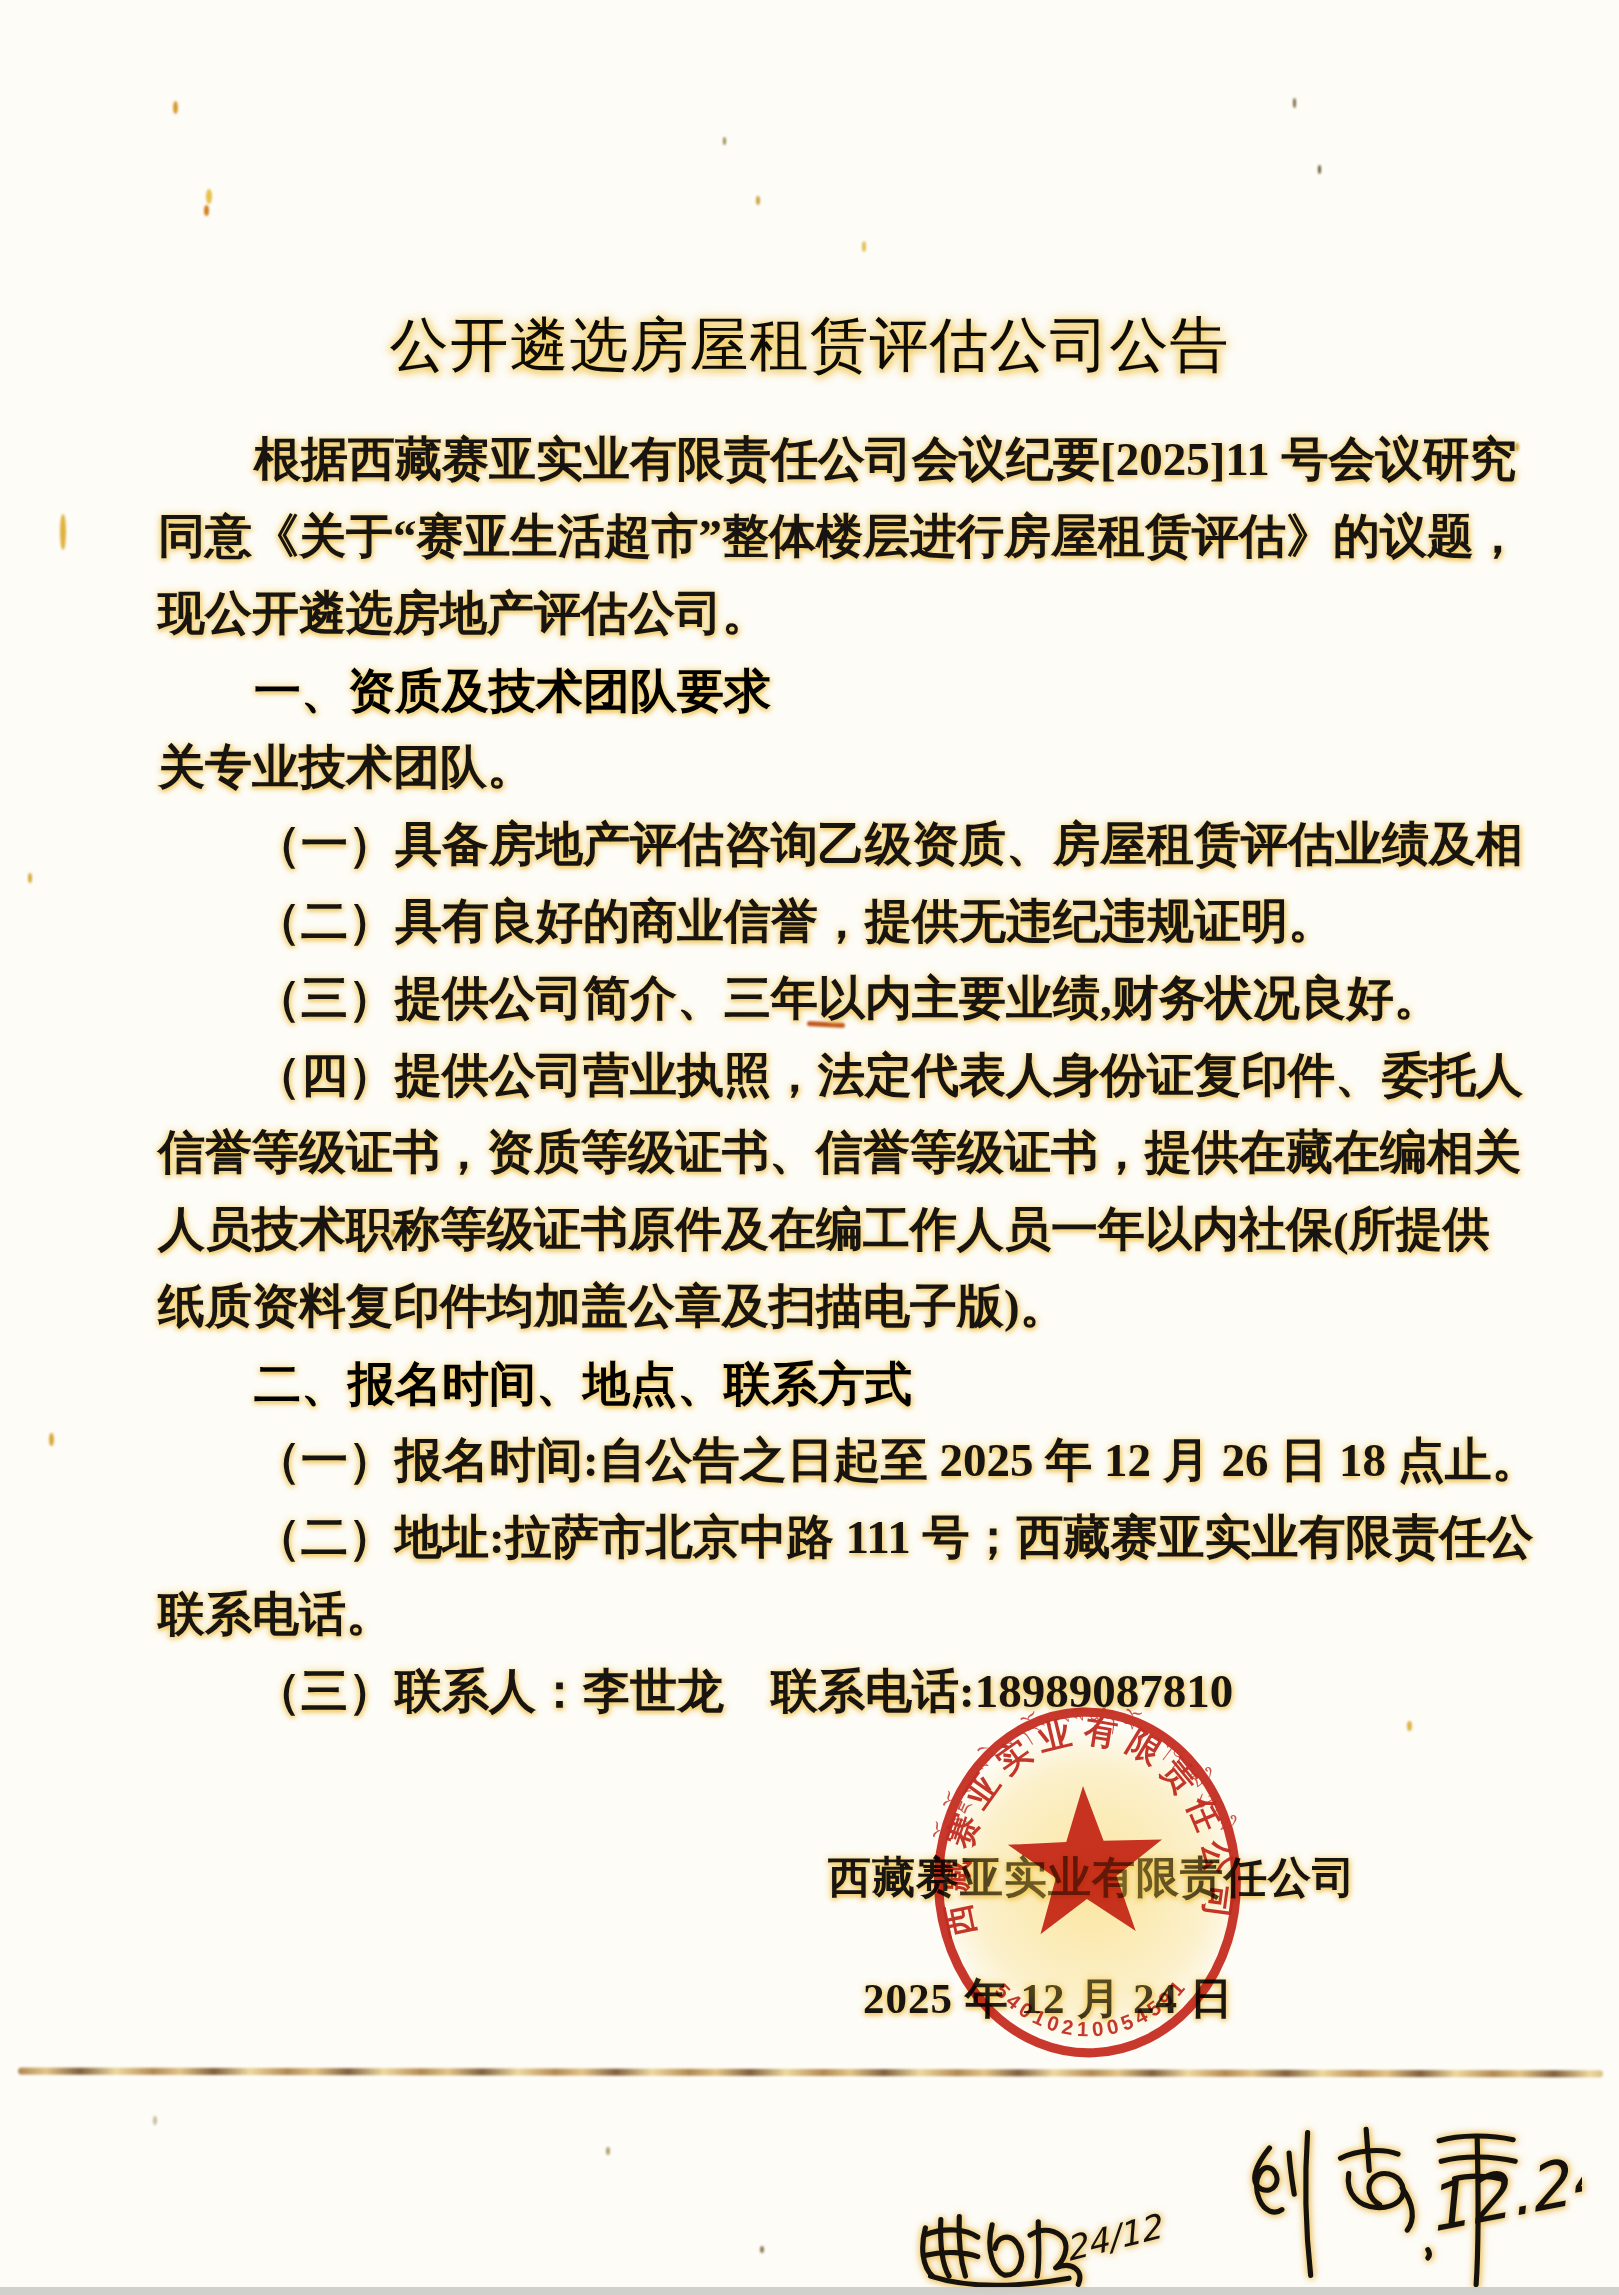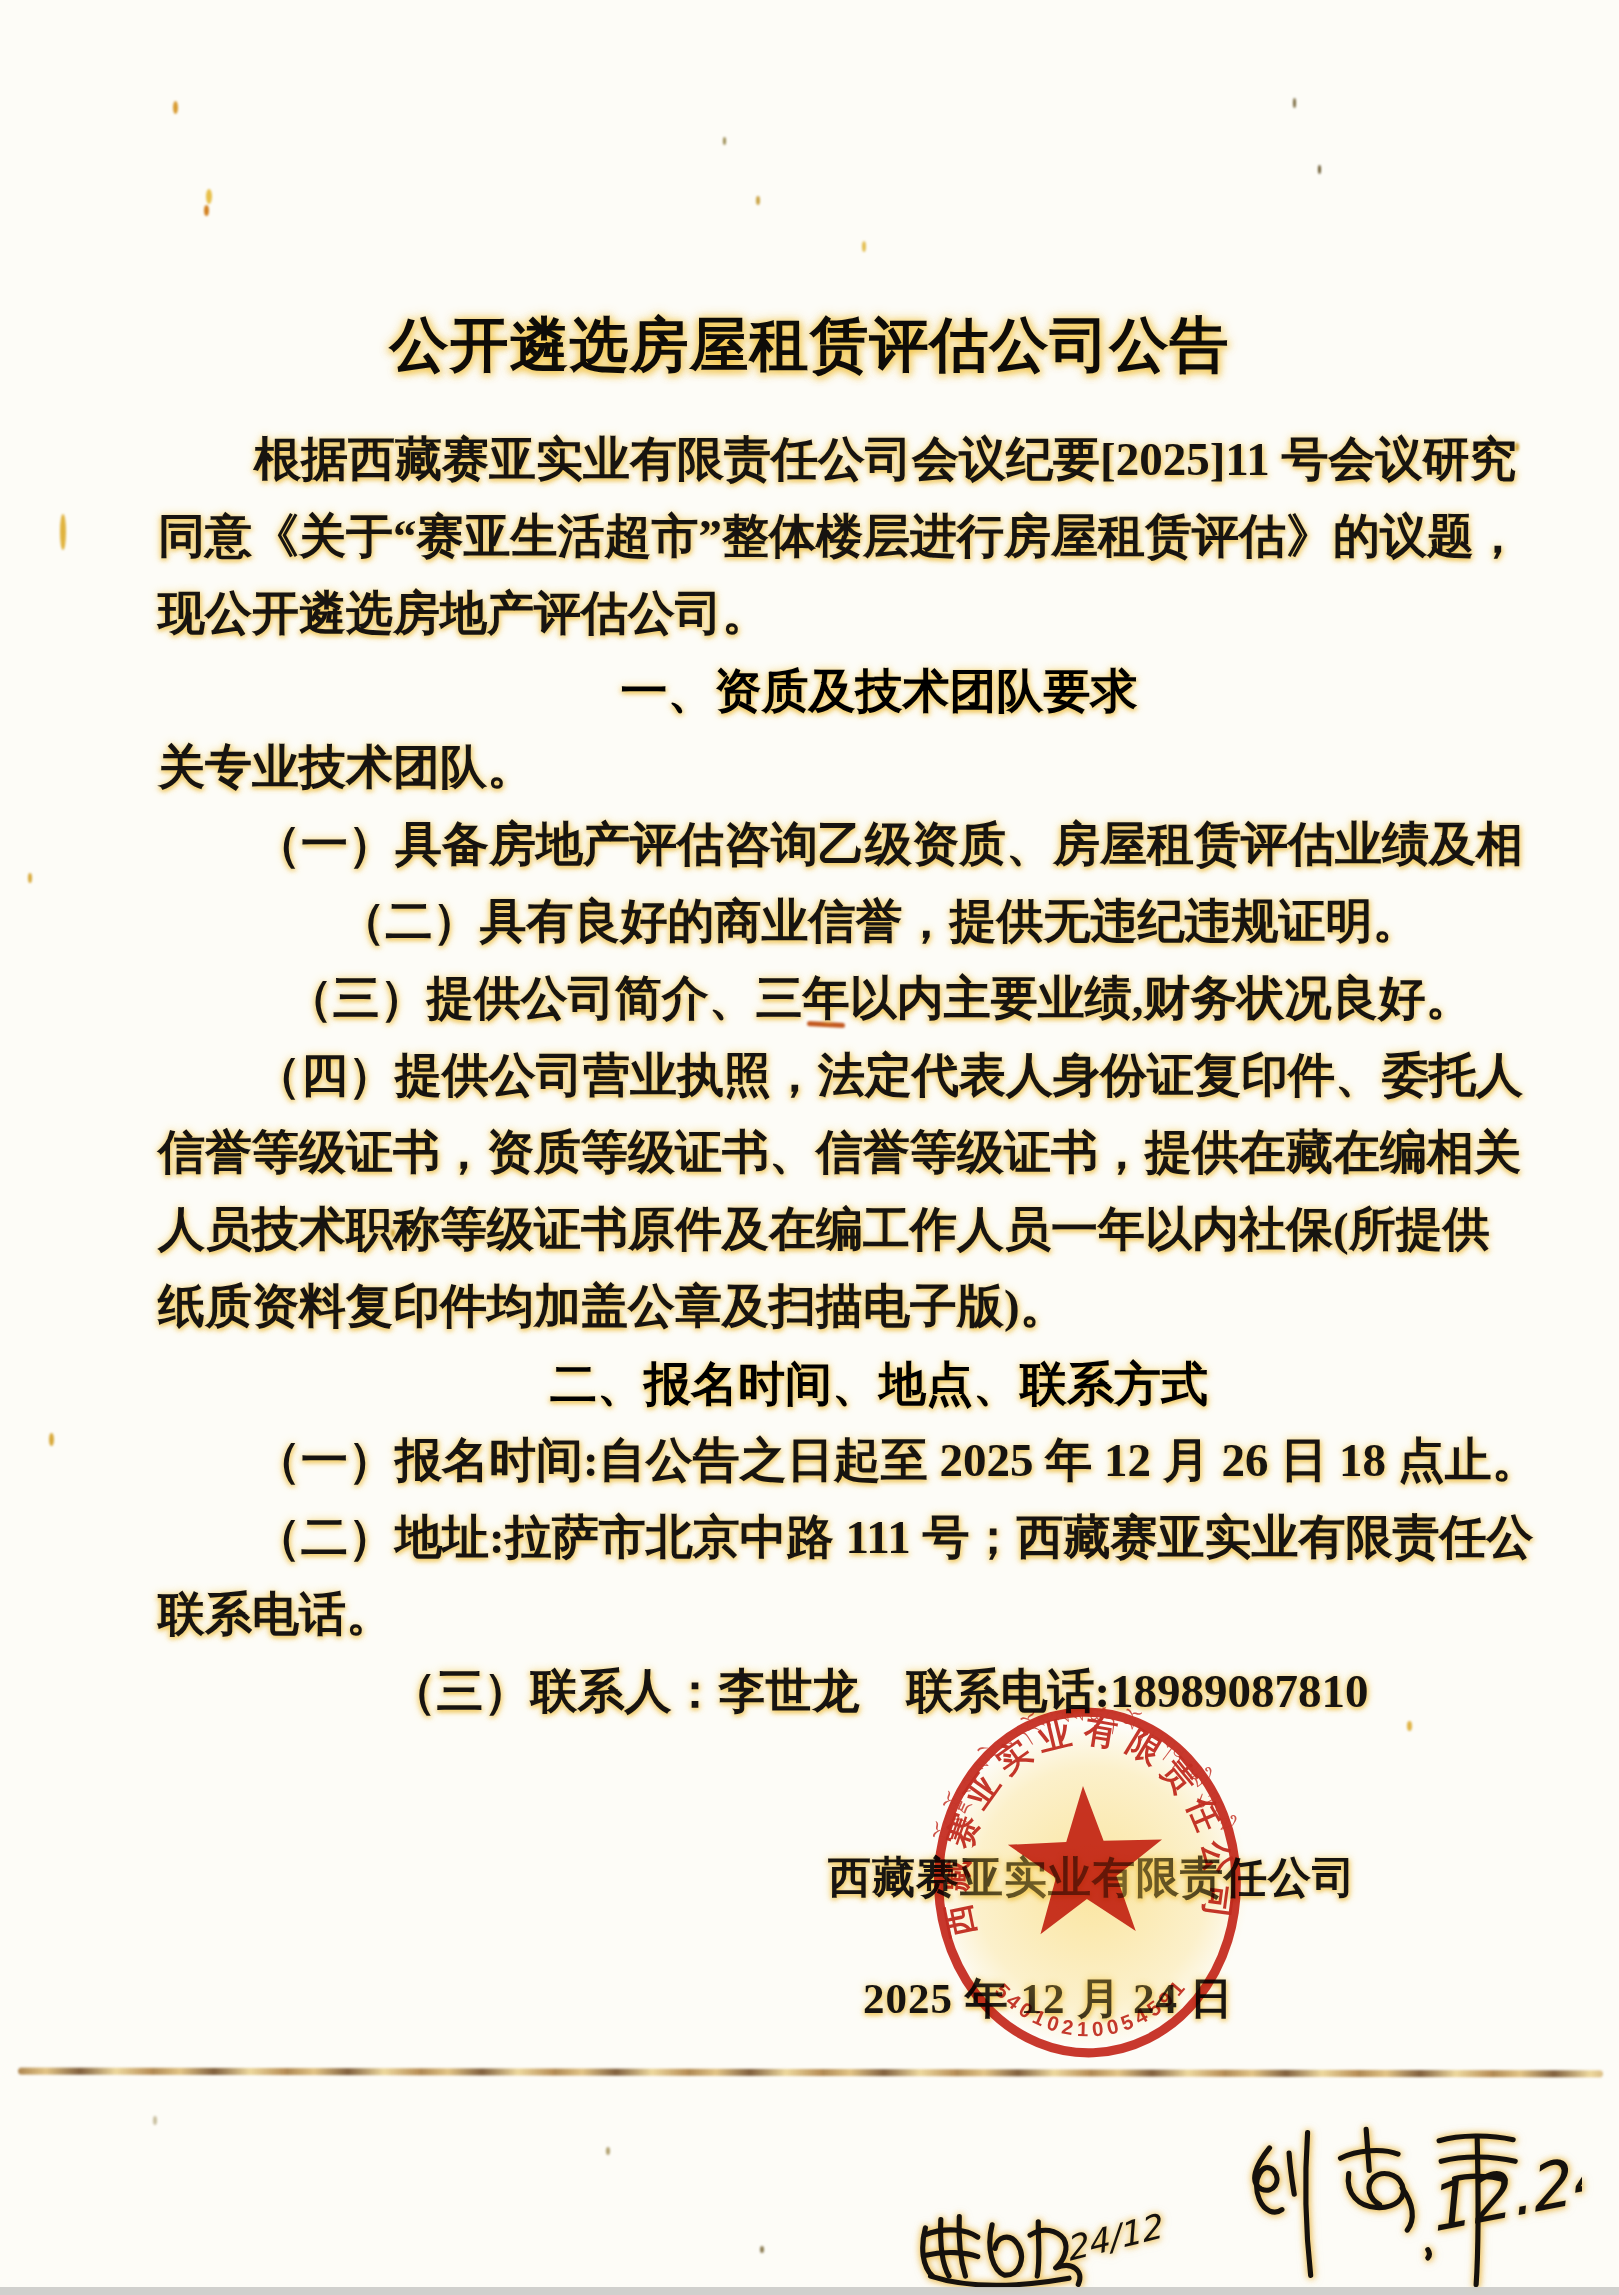--- a/index.html
+++ b/index.html
@@ -15,38 +15,38 @@
   .halo{
     text-shadow:
       0 0 8.2px rgba(243,196,66,.65),
       1.5px 1.5px 4.6px rgba(238,184,52,.55),
       -1.5px 1.5px 4.6px rgba(238,184,52,.40);
   }
   .title{
     position:absolute;top:306px;left:0;width:100%;
     text-align:center;
     font-family:"Liberation Sans", sans-serif;
-    font-weight:700;
+    font-weight:400;
     font-size:59px;
     letter-spacing:1px;
     color:#0e0c09;
     text-shadow:
       0 0 11.3px rgba(244,198,62,.85),
       2.1px 2.1px 7.2px rgba(240,186,50,.6),
       -2.1px 2.1px 7.2px rgba(240,186,50,.5);
     white-space:nowrap;
   }
   .body-text{
     position:absolute;left:158px;top:421px;width:1346px;
     font-size:47px;line-height:77px;
     white-space:nowrap;
     font-weight:600;
   }
   .line{height:77px;}
-  .indent{padding-left:96px;text-align:center;}
+  .indent{padding-left:96px;}
   .hei{font-family:"Liberation Sans", sans-serif;font-weight:900;color:#000000;}
   .closing-company{
     position:absolute;left:828px;top:1849px;
     font-size:43px;font-weight:700;letter-spacing:1px;white-space:nowrap;
   }
   .closing-date{
     position:absolute;left:863px;top:1970px;
     font-size:43px;font-weight:700;letter-spacing:1px;white-space:nowrap;
   }
   .seal-glow{

